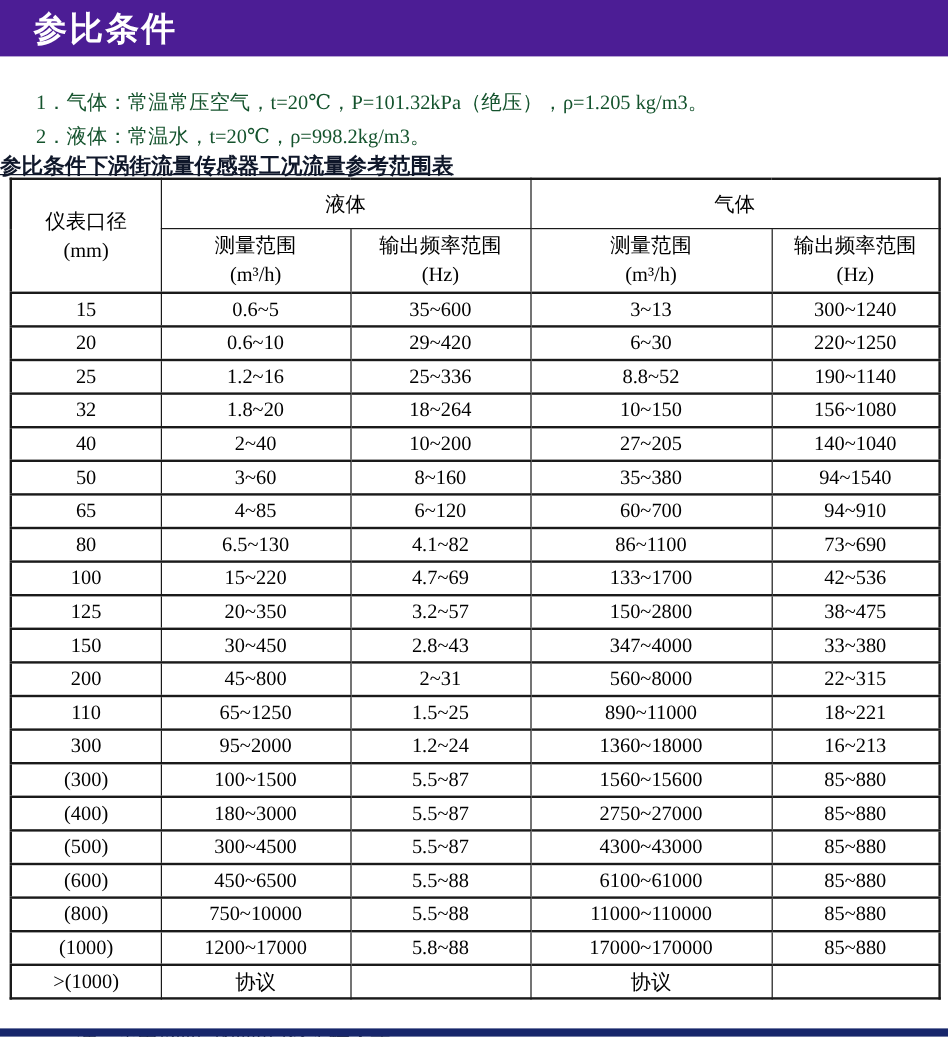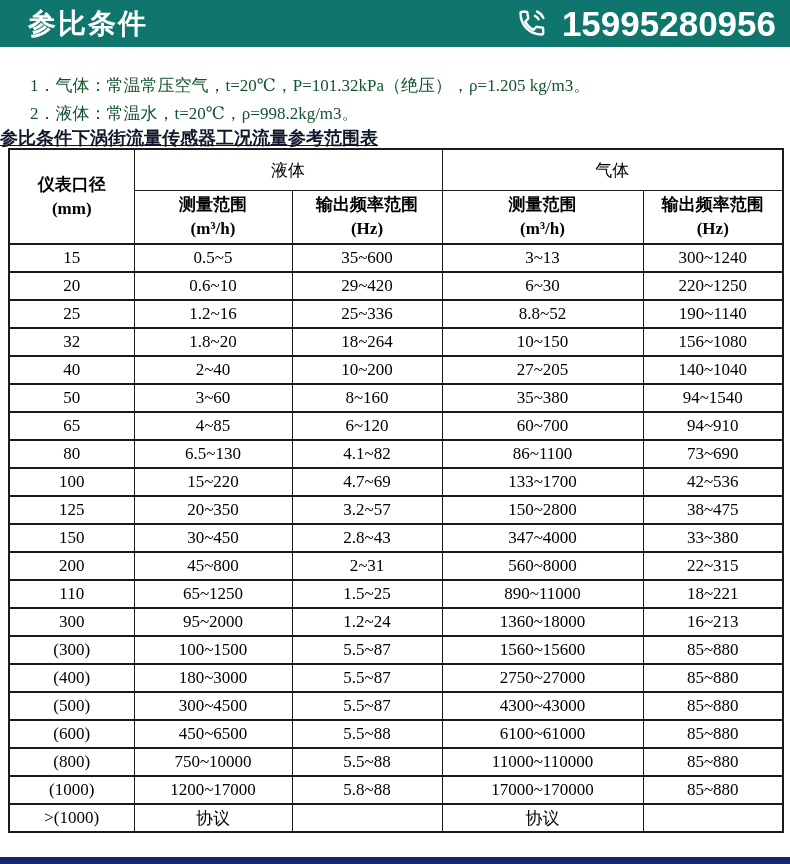--- a/index.html
+++ b/index.html
@@ -1,55 +1,47 @@
 <!DOCTYPE html>
 <html><head>
 <meta charset="utf-8">
 <style>
   html,body{margin:0;padding:0;}
   .page{position:relative;width:790px;height:864px;background:#ffffff;overflow:hidden;
         font-family:"Liberation Serif","DejaVu Serif",serif;color:#111;}
-  .topbar{position:absolute;top:0;left:0;width:790px;height:47px;background:#0f766e;
+  .topbar{position:absolute;top:0;left:0;width:790px;height:47px;background:#4c1d95;
           display:flex;align-items:center;justify-content:space-between;box-sizing:border-box;
-          padding:0 14px 0 28px;font-family:"Liberation Sans","DejaVu Sans",sans-serif;}
+          padding:0 2px 0 28px;font-family:"Liberation Sans","DejaVu Sans",sans-serif;}
   .topbar-title{color:#fff;font-size:28px;font-weight:bold;letter-spacing:2px;}
   .phone{display:flex;align-items:center;gap:14px;}
   .phone svg{width:34px;height:34px;}
   .phone-number{color:#fff;font-size:35px;font-weight:bold;letter-spacing:0px;}
   .intro{position:absolute;top:72px;left:30px;width:740px;font-size:17px;line-height:28px;color:#14532d;}
   .table-title{position:absolute;top:126px;left:0;width:790px;
                font-size:18px;font-weight:bold;color:#0f172a;
                font-family:"Liberation Sans","DejaVu Sans",sans-serif;text-decoration:underline;}
   table{position:absolute;top:148px;left:8px;width:774px;border-collapse:collapse;table-layout:fixed;}
   th,td{border:1px solid #1a1a1a;text-align:center;vertical-align:middle;padding:0;
         font-weight:normal;font-size:17px;color:#000;overflow:hidden;white-space:nowrap;}
   table{border:2px solid #1a1a1a;}
   thead tr.group-row th{height:40px;}
   thead tr.sub-row th{height:52px;}
-  thead th div{line-height:24px;font-weight:bold;}
+  thead th div{line-height:24px;}
   tbody td{height:26px;border-top-width:2px;}
   tbody tr td:first-child{}
   .note{position:absolute;top:856px;left:64px;font-size:17px;color:#000;}
   .bottombar{position:absolute;left:0;bottom:0;width:790px;height:7px;background:#17266b;}
 </style>
 </head>
 <body>
 
 <div class="page">
 
   <header class="topbar">
     <span class="topbar-title">参比条件</span>
-    <span class="phone">
-      <svg viewBox="0 0 24 24" fill="none" stroke="#ffffff" stroke-width="1.7" stroke-linecap="round" stroke-linejoin="round">
-        <path d="M7.9 10.3c1.3 2.6 3.2 4.5 5.8 5.8l1.9-1.9c.3-.3.7-.4 1-.2 1 .3 2 .5 3.1.5.5 0 .9.4.9.9v3.1c0 .5-.4.9-.9.9C11.1 19.4 4.6 12.9 4.6 4.3c0-.5.4-.9.9-.9h3.1c.5 0 .9.4.9.9 0 1.1.2 2.1.5 3.1.1.3 0 .7-.2 1l-1.9 1.9z"></path>
-        <path d="M14.8 6.2c1.1.5 2 1.4 2.5 2.5"></path>
-        <path d="M16.3 3.2c2 .9 3.6 2.5 4.4 4.5"></path>
-      </svg>
-      <span class="phone-number">15995280956</span>
-    </span>
   </header>
 
   <div class="intro">
     <div>1．气体：常温常压空气，t=20℃，P=101.32kPa（绝压），ρ=1.205 kg/m3。</div>
     <div>2．液体：常温水，t=20℃，ρ=998.2kg/m3。</div>
   </div>
 
   <div class="table-title">参比条件下涡街流量传感器工况流量参考范围表</div>
 
   <table>
@@ -84,21 +76,21 @@
         </th>
         <th>
           <div>输出频率范围</div>
           <div>(Hz)</div>
         </th>
       </tr>
     </thead>
     <tbody id="rows">
         <tr>
           <td>15</td>
-          <td>0.5~5</td>
+          <td>0.6~5</td>
           <td>35~600</td>
           <td>3~13</td>
           <td>300~1240</td>
         </tr>
         <tr>
           <td>20</td>
           <td>0.6~10</td>
           <td>29~420</td>
           <td>6~30</td>
           <td>220~1250</td>

